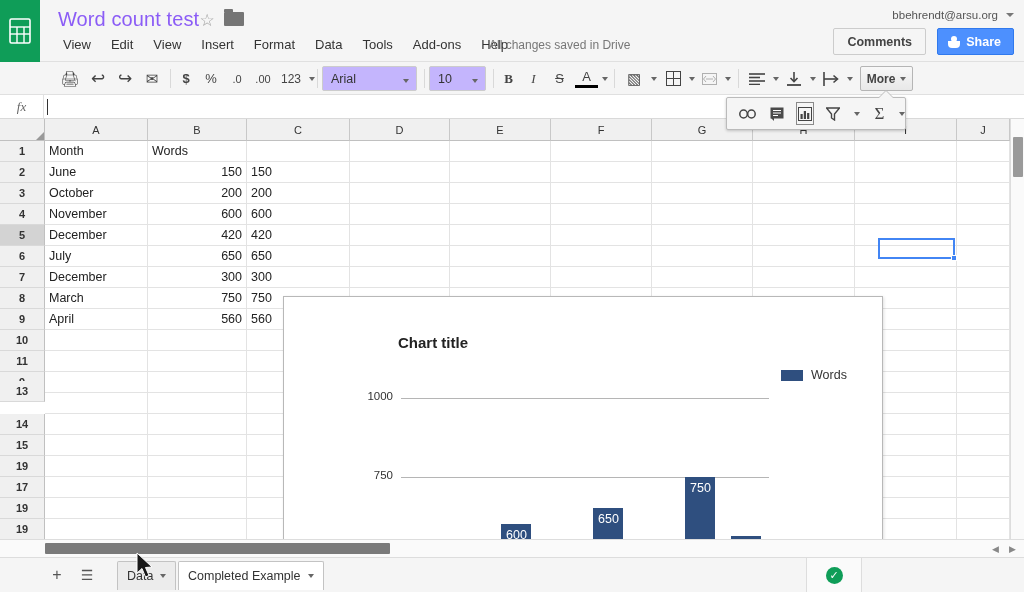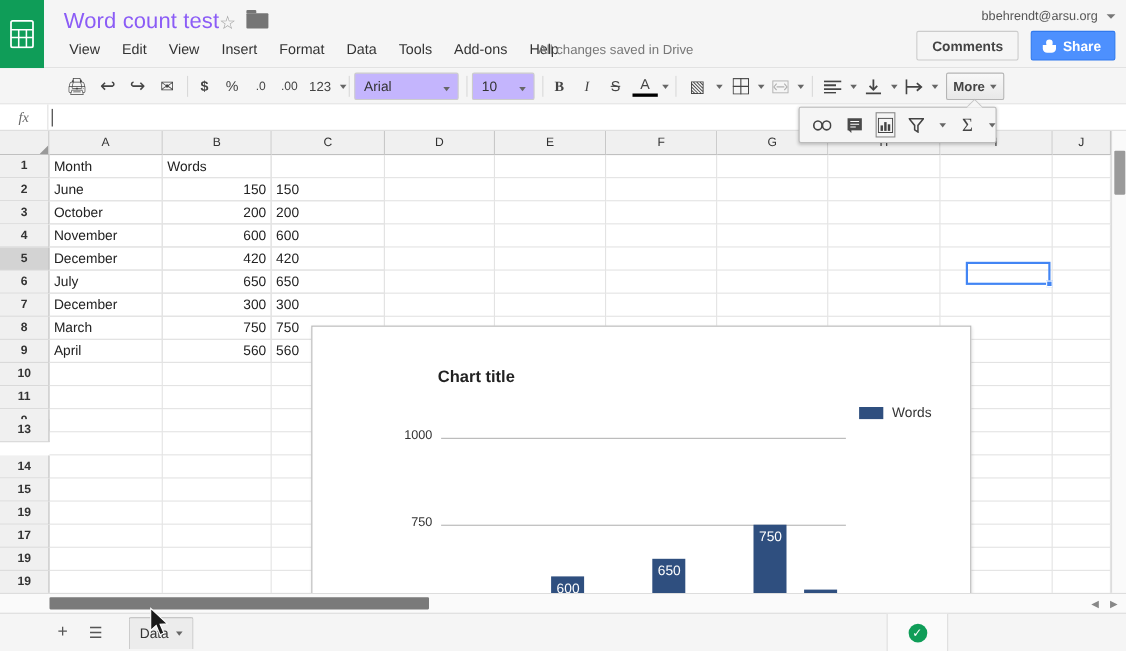--- a/index.html
+++ b/index.html
@@ -579,20 +579,24 @@
   </div>
 
   <div class="bottombar">
     <div class="bb-btn" style="left:44px;">+</div>
     <div class="bb-btn" style="left:74px;font-size:14px;">☰</div>
 
     <div class="sheet-tab active" style="left:117px;">
       <span>Data</span>
       <i class="caret"></i>
     </div>
+    <div class="sheet-tab" style="left:178px;">
+      <span>Completed Example</span>
+      <i class="caret"></i>
+    </div>
 
     <div class="explore">
       <div class="explore-dot">✓</div>
     </div>
   </div>
 
   <div class="cursor">
     <svg width="20" height="28" viewBox="0 0 20 28">
         <path d="M1 1 L1 21 L6 16.5 L9.5 25 L13 23.5 L9.5 15.5 L16 15 Z" fill="#1a1a1a" stroke="#fff" stroke-width="1"></path>
       </svg>

